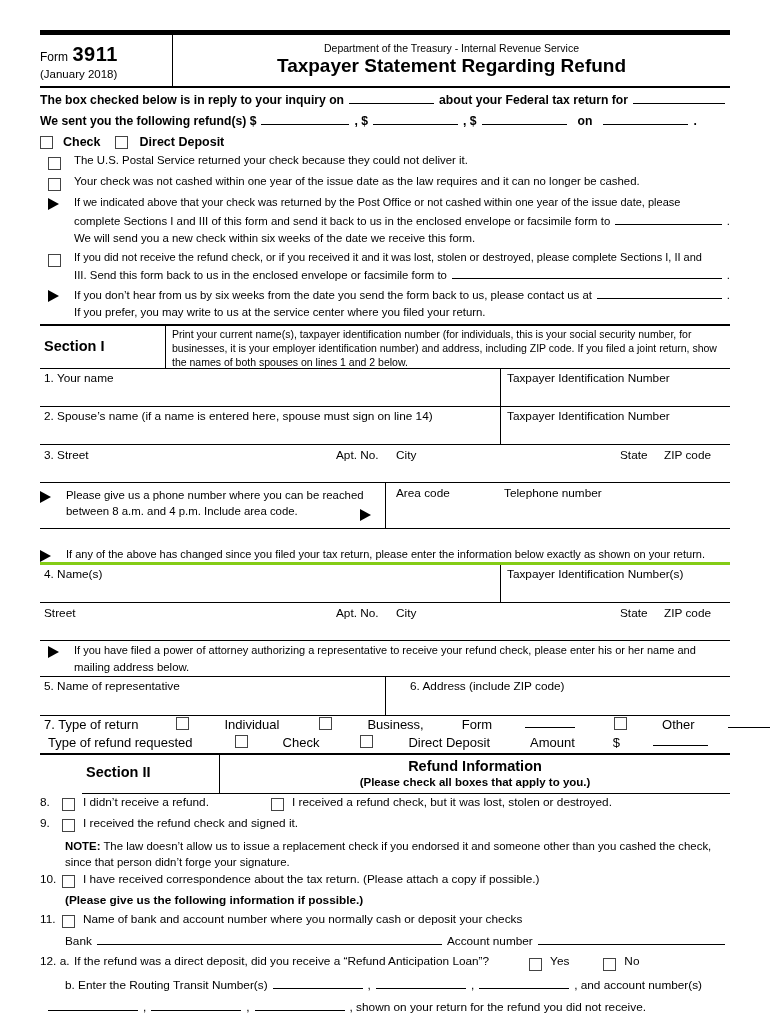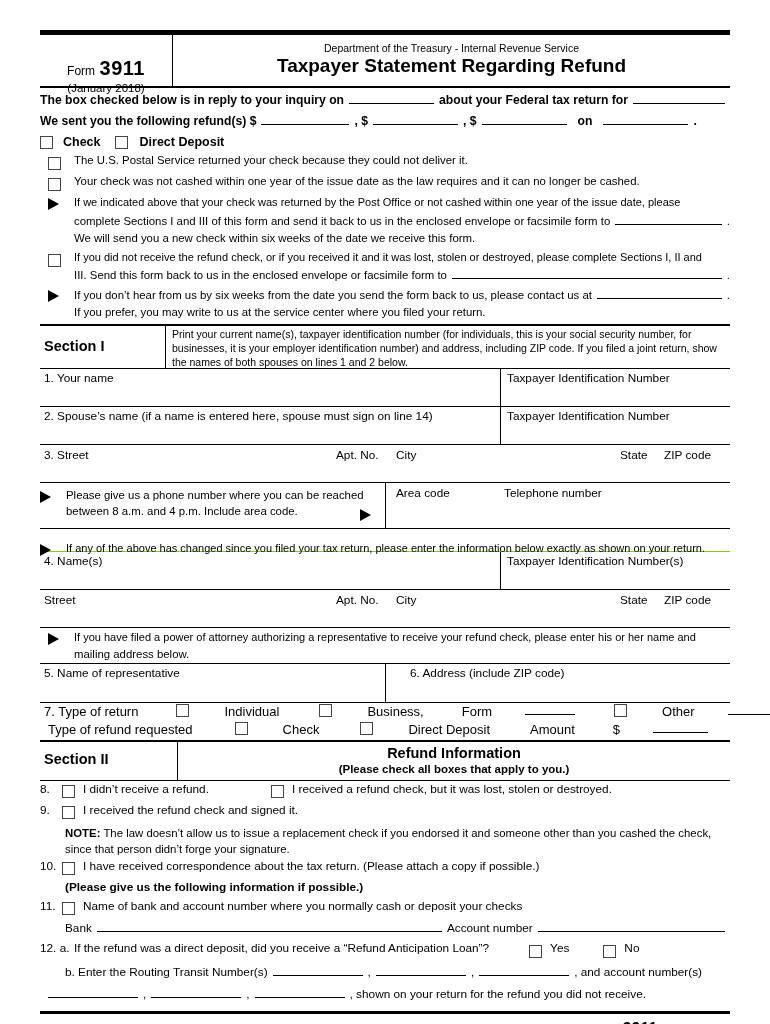--- a/index.html
+++ b/index.html
@@ -4,21 +4,21 @@
 <style>
   * { margin:0; padding:0; box-sizing:border-box; }
   html,body { background:#e8e8e8; }
   body { font-family:"Liberation Sans", sans-serif; color:#000; }
   .page { width:770px; height:1024px; background:#fff; margin:0 auto; padding:30px 40px 0 40px; overflow:hidden; position:relative; }
 
   .topbar { height:5px; background:#000; }
 
   
   .hdr { display:flex; height:53px; border-bottom:2.5px solid #000; }
-  .hdr-c1 { width:133px; border-right:1px solid #000; text-align:center; padding-top:22px; }
+  .hdr-c1 { width:133px; border-right:1px solid #000; text-align:left; padding-top:8px; }
   .hdr-c1 .f-word { font-size:12px; }
   .hdr-c1 .f-num { font-size:20px; font-weight:bold; letter-spacing:.5px; }
   .hdr-c1 .f-rev { font-size:11.5px; margin-top:2px; }
   .hdr-c2 { flex:1; text-align:center; padding-top:7px; }
   .hdr-c2 .dept { font-size:10.5px; }
   .hdr-c2 .title { font-size:19px; font-weight:bold; margin-top:1px; }
   .hdr-c3 { width:112px; border-left:1px solid #000; text-align:center; font-size:12px; padding-top:10px; line-height:15px; }
 
   
   .introline { display:flex; align-items:baseline; font-weight:bold; font-size:12.2px; height:18px; margin-top:3px; white-space:nowrap; }
@@ -49,34 +49,34 @@
   .posrow { position:relative; border-bottom:1px solid #000; height:38px; font-size:11.8px; }
   .posrow span { position:absolute; top:3px; }
 
   .phrow { display:flex; height:46px; border-bottom:1px solid #000; }
   .phleft { width:345px; position:relative; display:flex; padding-top:4px; }
   .phleft .itxt { font-size:11.4px; line-height:16px; }
   .phright { flex:1; border-left:1px solid #000; position:relative; font-size:11.8px; }
   .phright span { position:absolute; top:3px; }
   .arr2 { position:absolute; right:14px; bottom:7px; }
 
-  .chrow { display:flex; height:23px; border-bottom:1px solid #84cc16; padding-top:11px; }
+  .chrow { display:flex; height:36px; border-bottom:3px solid #84cc16; padding-top:17px; }
 
   .poarow { border-bottom:1px solid #000; padding-bottom:2px; height:35px; }
   .r56 { height:39px; }
   .c56l { flex:1; padding:2px 0 0 4px; font-size:11.8px; }
   .c56r { width:345px; border-left:1px solid #000; padding:2px 0 0 24px; font-size:11.8px; }
 
   .r7 { height:39px; border-bottom:2px solid #000; }
   .r7 .lineA, .r7 .lineB { display:flex; align-items:flex-start; height:18px; white-space:nowrap; font-size:13px;gap:28px; }
   .r7 .blank { height:11px; }
   .r7col { width:230px; border-left:1px solid #000; padding:1px 4px 0 6px; font-size:11.8px; }
   .r7col .ln { display:flex; align-items:baseline; height:18px; }
 
-  .sec2hdr { display:flex; height:39px; border-bottom:1.5px solid #000; }
+  .sec2hdr { display:flex; height:39px; border-bottom:1.5px solid #000;margin-left:42px; }
   .sec2hdr .slabel { width:137px; font-weight:bold; font-size:14.5px; padding:9px 0 0 4px; }
   .sec2hdr .s2mid { flex:1; border-left:1px solid #000; text-align:center; padding-top:2px; }
   .s2title { font-size:14.5px; font-weight:bold; line-height:18px; }
   .s2sub { font-size:11.5px; font-weight:bold; line-height:14px; }
 
   
   .li { display:flex; align-items:baseline; white-space:nowrap; font-size:11.8px; height:20px; margin-top:1px; }
   .num { flex:0 0 22px; }
   .numw { flex:0 0 34px; }
   .li .cb { margin-right:8px; align-self:center; }

